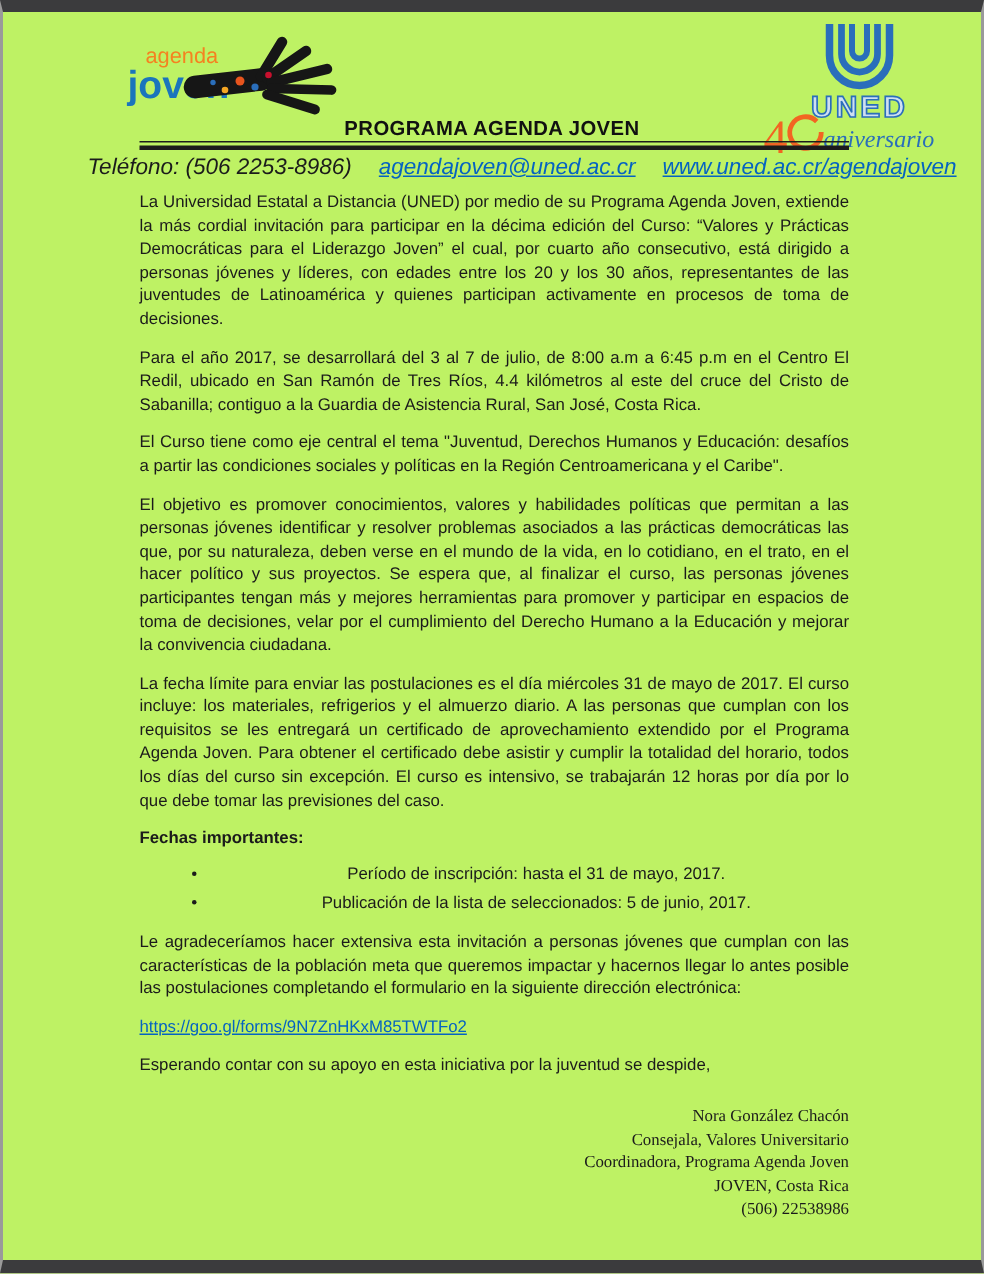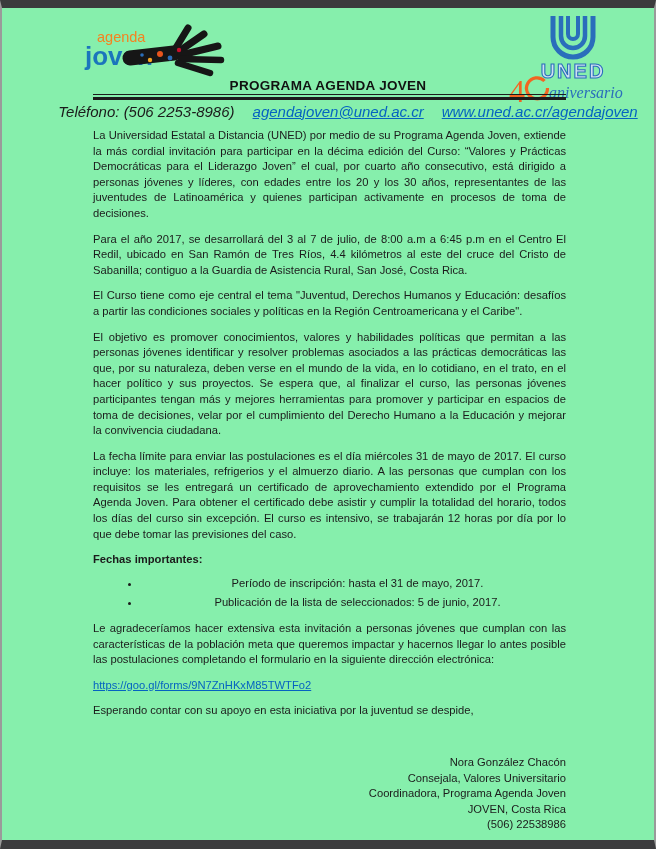--- a/index.html
+++ b/index.html
@@ -11,21 +11,21 @@
     overflow: hidden;
     position: relative;
   }
   .page {
     box-sizing: border-box;
     width: 656px; height: 849px;
     border-top: 8px solid #3b3b3d;
     border-bottom: 9px solid #3b3b3d;
     border-left: 2px solid #9a9a9a;
     border-right: 2px solid #9a9a9a;
-    background: #86efac;
+    background: #bef264;
     position: relative;
   }
   
   .header { position: relative; height: 112px; }
   .logo-aj { position: absolute; left: 80px; top: 12px; width: 165px; height: 62px; }
   .logo-uned { position: absolute; left: 495px; top: 4px; width: 152px; height: 94px; }
   .doc-title {
     position: absolute; top: 70px; left: 0; width: 100%;
     text-align: center; font-weight: bold; font-size: 13.5px;
     letter-spacing: 0.3px; color: #111;
@@ -57,23 +57,24 @@
   .fechas-heading { font-weight: bold; margin: 2px 0 8px 0; text-align: left; }
   ul.fechas-list {
     margin: 0 0 10px 0; padding: 0 0 0 48px;
     list-style: disc outside;
     text-align: center;
   }
   ul.fechas-list li { margin: 0 0 4px 0; padding-left: 8px; }
   .link-par { margin: 2px 0 12px 0; text-align: left; }
   .closing-par { text-align: left; }
   .signature {
-    margin-top: 36px;
+    margin-top: 18px;
     text-align: right;
     line-height: 15.6px;
+    font-family: Liberation Serif, serif;
   }
 </style>
 </head>
 <body>
 
 <div class="page">
 
   <header class="header">
 
     <div class="logo-aj">

